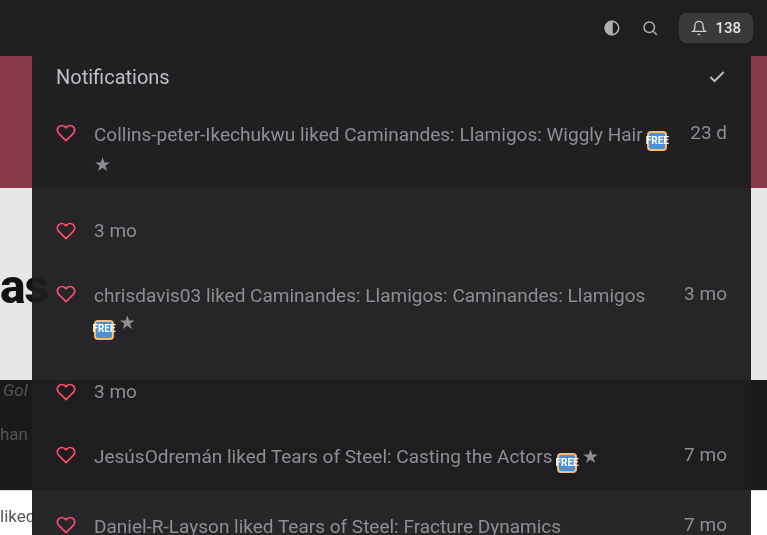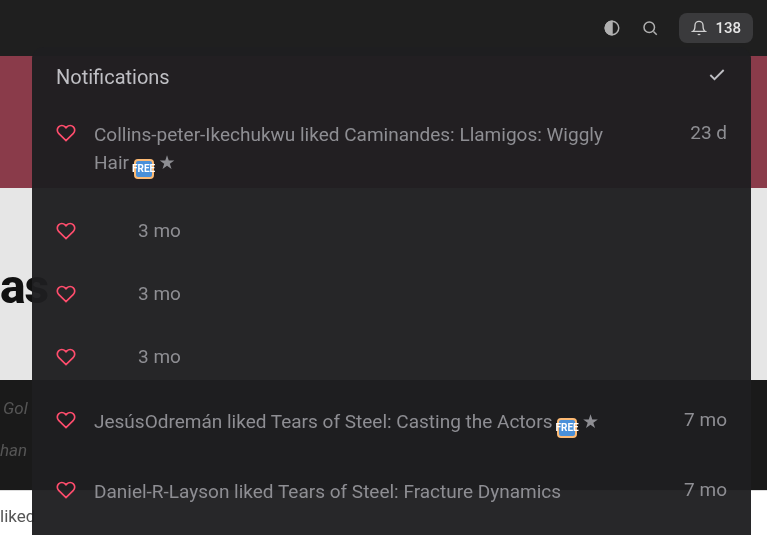--- a/index.html
+++ b/index.html
@@ -23,50 +23,50 @@
     position: absolute; top: 56px; left: 0; right: 0; height: 132px;
     background: #8a3b4a;
   }
   .hero2 {
     position: absolute; top: 188px; left: 0; right: 0; height: 192px;
     background: #e6e6e6;
   }
   .hero2 .fragA {
     position:absolute; left:0; top:70px; font-size:48px; font-weight:800; color:#111; letter-spacing:-1px;
   }
-  .hero2 .fragB { position:absolute; left:3px; top:210px; color:#555; font-style:italic; font-size:17px; }
-  .hero2 .fragC { position:absolute; left:0; top:252px; color:#555; font-style:italic; font-size:17px; }
+  .hero2 .fragB { position:absolute; left:3px; top:192px; color:#555; font-style:italic; font-size:17px; }
+  .hero2 .fragC { position:absolute; left:0; top:236px; color:#555; font-size:17px; }
 
   .row3 {
     position:absolute; top:490px; left:0; right:0; height:60px;
     background:#fff; border-top:1px solid #ddd;
     color:#555; font-size:17px; padding-top:15px;
   }
 
   .modal {
     position: absolute; top: 47px; left: 32px; right: 16px; bottom: 0;
     background: rgba(30,30,32,0.96);
     border-radius: 12px 12px 0 0;
     padding: 18px 24px 0 24px;
     color: #a0a0a5;
     overflow: hidden;
   }
   .modal-head {
-    display:flex; justify-content:space-between;
+    display:flex; align-items:center; justify-content:space-between;
     margin-bottom: 18px;
   }
   .modal-title { font-size: 20px; color: #bfbfc4; font-weight: 400; }
 
   .nrow {
     display:flex; align-items:flex-start; gap: 18px;
     padding: 14px 0 26px 0;
   }
   .nrow .heart { flex: 0 0 20px; margin-top:2px; }
   .nrow .body { flex: 1 1 auto; font-size: 19px; line-height: 1.45; color:#8e8e93; }
-  .nrow .time { flex: 0 0 auto; font-size: 19px; color:#8e8e93; white-space:nowrap;margin-left:44px; }
+  .nrow .time { flex: 0 0 auto; font-size: 19px; color:#8e8e93; white-space:nowrap; }
   .free-badge {
     display:inline-flex; align-items:center; justify-content:center;
     background:#4a90d9; color:#fff; font-size:10px; font-weight:700;
     border-radius:4px; width:20px; height:20px; vertical-align:-3px;
     border:2px solid #fdba74;
   }
   .star { color:#8e8e93; }
 
   svg { display:block; }
 </style>
@@ -131,20 +131,21 @@
           </svg>
         </span>
         <span class="time">3 mo</span>
       </div>
       <div class="nrow">
         <span class="heart">
           <svg width="20" height="20" viewBox="0 0 24 24" fill="none" stroke="#ff4d6d" stroke-width="2">
             <path d="M20.84 4.61a5.5 5.5 0 0 0-7.78 0L12 5.67l-1.06-1.06a5.5 5.5 0 0 0-7.78 7.78L12 21.23l8.84-8.84a5.5 5.5 0 0 0 0-7.78z"></path>
           </svg>
         </span>
+        <span class="body">chrisdavis03 liked Caminandes: Llamigos: Caminandes: Llamigos <span class="free-badge">FREE</span> <span class="star">★</span></span>
         <span class="time">3 mo</span>
       </div>
       <div class="nrow">
         <span class="heart">
           <svg width="20" height="20" viewBox="0 0 24 24" fill="none" stroke="#ff4d6d" stroke-width="2">
             <path d="M20.84 4.61a5.5 5.5 0 0 0-7.78 0L12 5.67l-1.06-1.06a5.5 5.5 0 0 0-7.78 7.78L12 21.23l8.84-8.84a5.5 5.5 0 0 0 0-7.78z"></path>
           </svg>
         </span>
         <span class="time">3 mo</span>
       </div>

